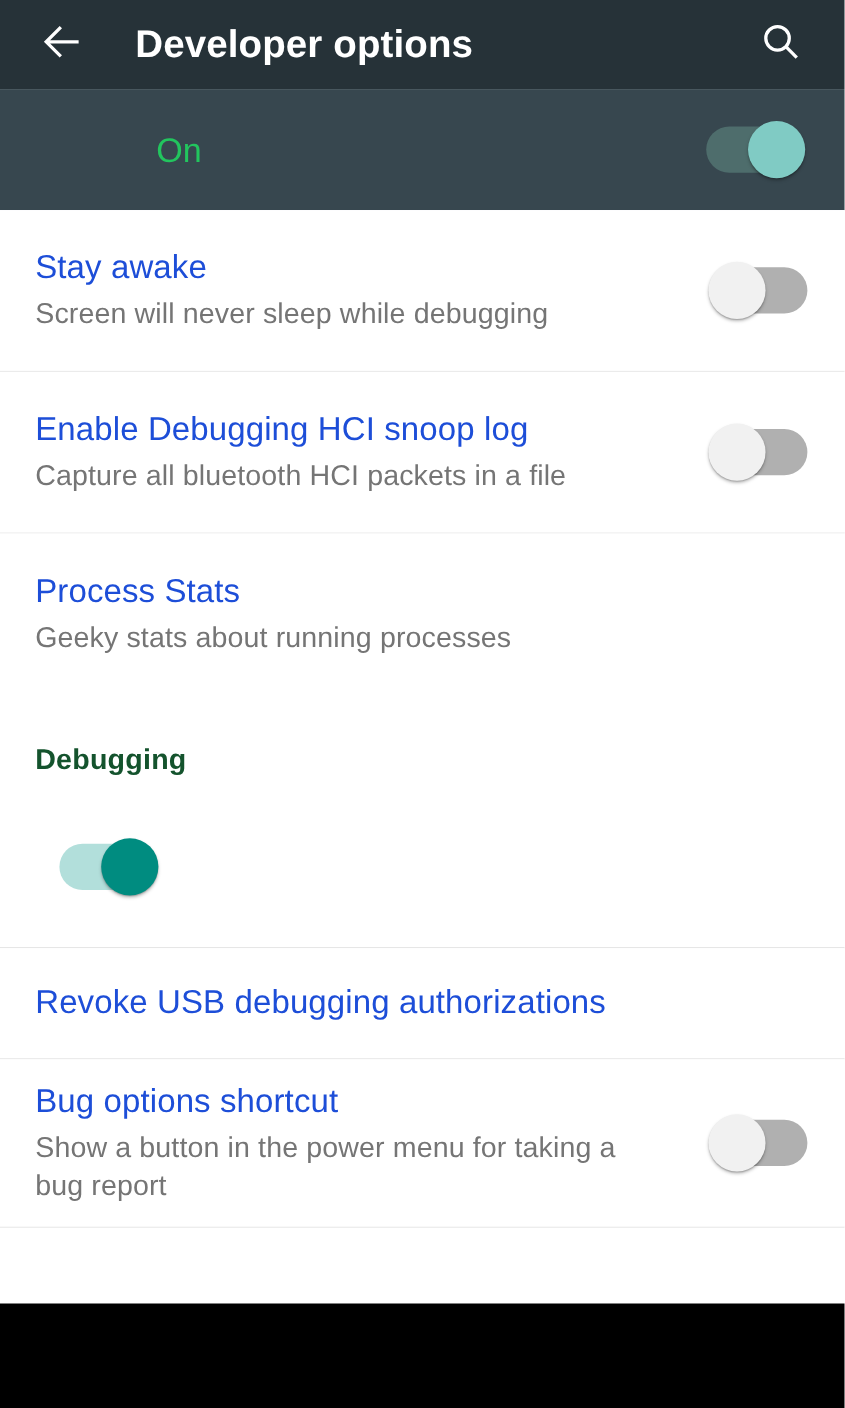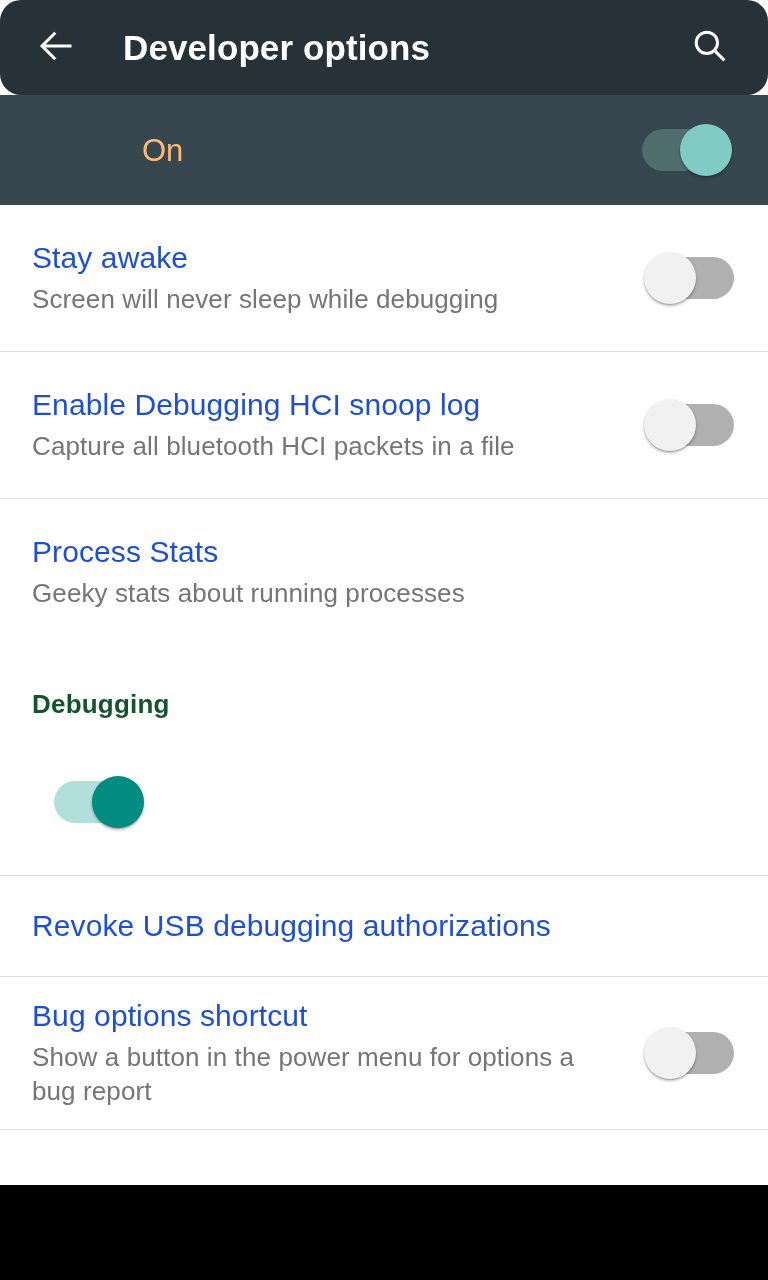--- a/index.html
+++ b/index.html
@@ -16,25 +16,24 @@
     position: relative;
     width: 768px;
     height: 1280px;
     overflow: hidden;
     background: #ffffff;
   }
 
   
   .appbar {
     position: relative;
-    height: 95px;
+    height: 81px;
     background: #263238;
     display: flex;
     align-items: center;
-    border-radius: 21px;
   }
   .appbar-back {
     width: 70px;
     height: 70px;
     margin-left: 21px;
     display: flex;
     align-items: center;
     justify-content: center;
     flex: 0 0 auto;
   }
@@ -60,21 +59,21 @@
   
   .master-row {
     position: relative;
     height: 110px;
     background: #37474f;
     display: flex;
     align-items: center;
   }
   .master-label {
     margin-left: 142px;
-    color: #fdba74;
+    color: #22c55e;
     font-size: 31px;
     line-height: 1;
   }
   .master-switch-wrap {
     position: absolute;
     right: 36px;
     top: 50%;
     transform: translateY(-50%);
   }
 
@@ -275,21 +274,21 @@
     <div class="pref one-line">
       <div class="pref-text">
         <div class="pref-title">Revoke USB debugging authorizations</div>
       </div>
     </div>
     <div class="divider"></div>
 
     <div class="pref three-line">
       <div class="pref-text">
         <div class="pref-title">Bug options shortcut</div>
-        <div class="pref-summary">Show a button in the power menu for options a bug report</div>
+        <div class="pref-summary">Show a button in the power menu for taking a bug report</div>
       </div>
       <div class="pref-widget">
         <span class="switch off">
           <span class="track"></span>
           <span class="thumb"></span>
         </span>
       </div>
     </div>
     <div class="divider"></div>
 

